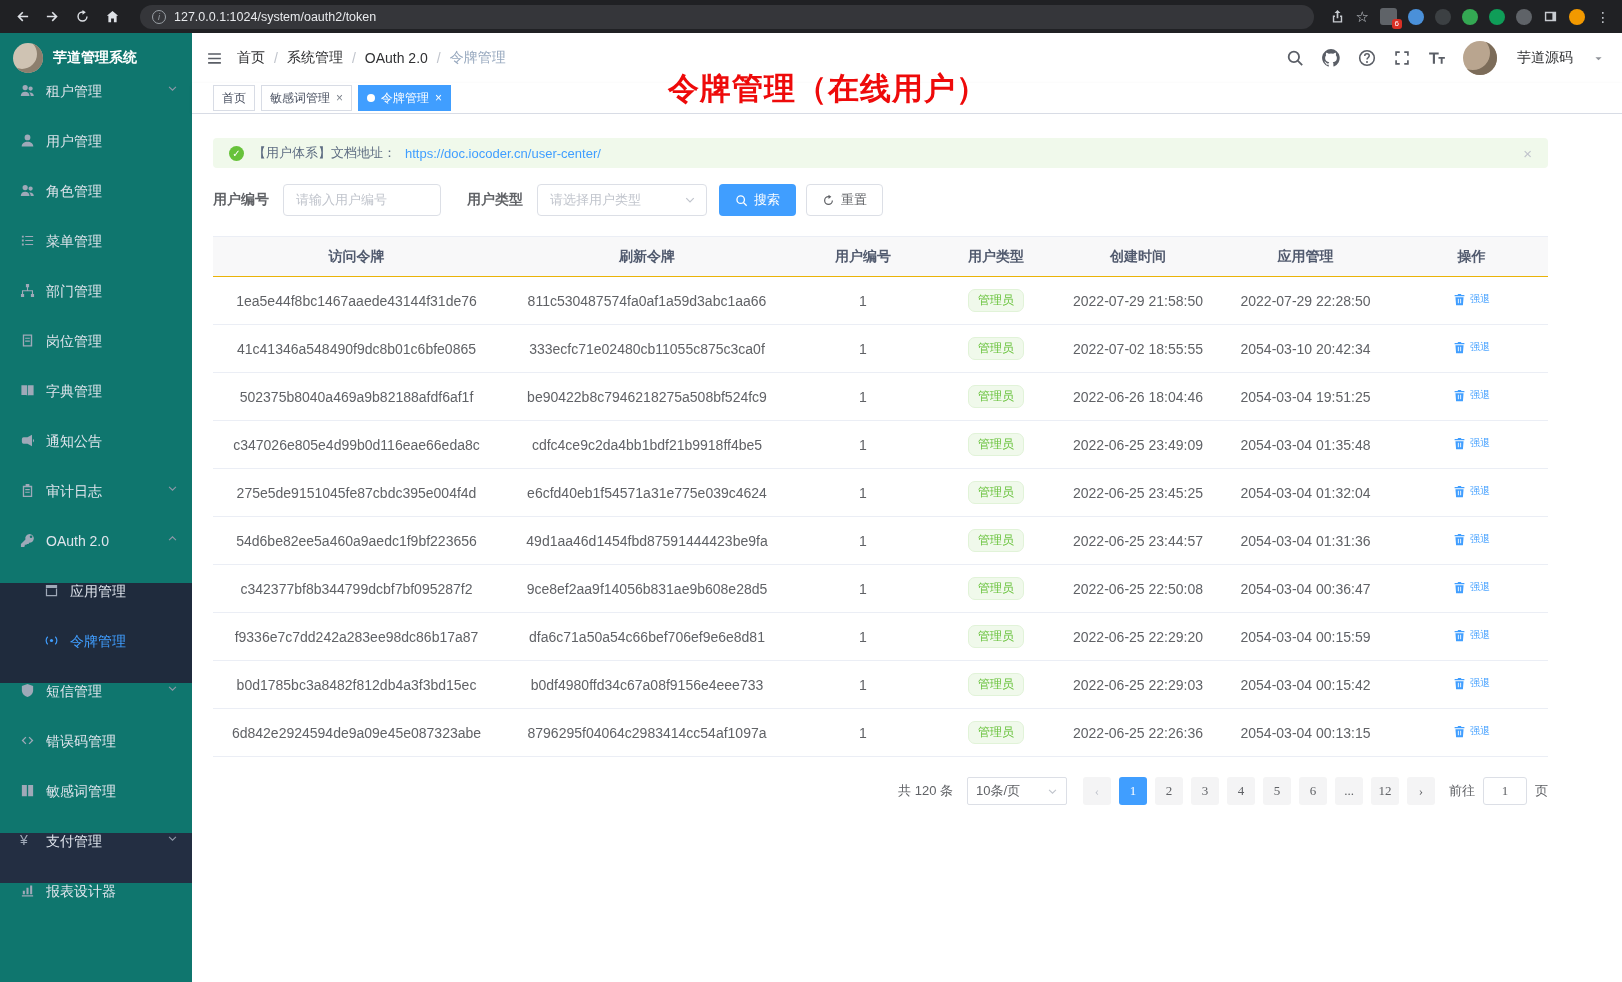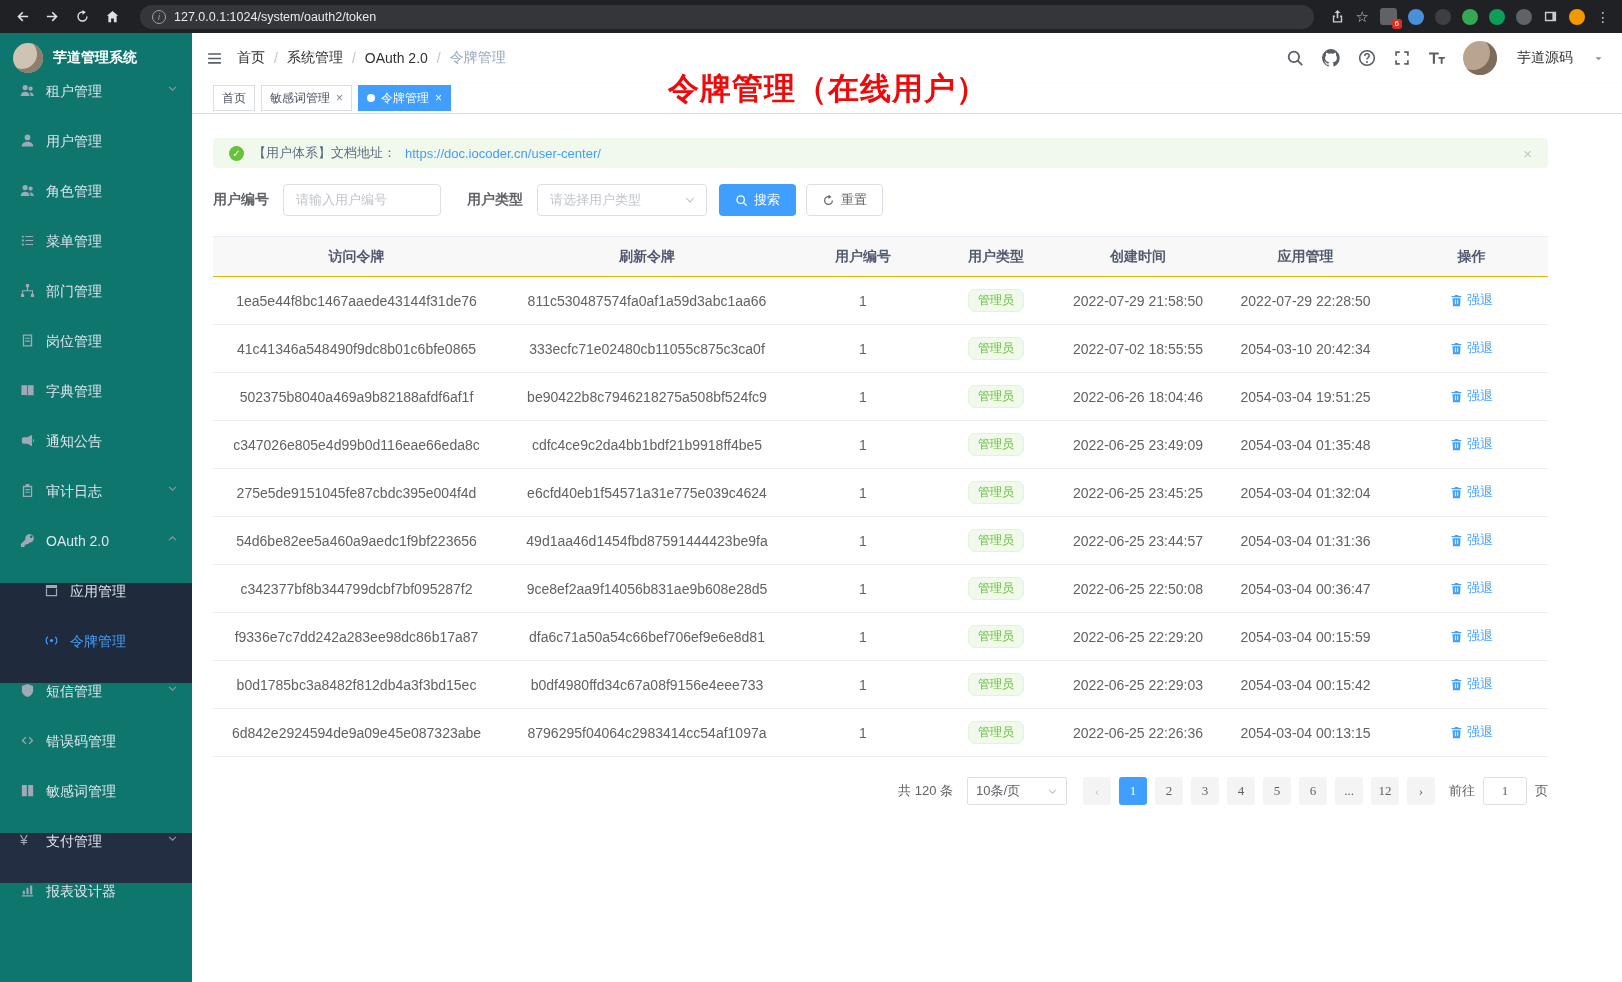--- a/index.html
+++ b/index.html
@@ -87,21 +87,21 @@
   .f-select svg { width:12px; height:12px; color:#c0c4cc; }
   .btn { height:32px; border-radius:4px; padding:0 15px; font-size:13px; display:inline-flex; align-items:center; gap:6px; cursor:pointer; border:1px solid transparent; background:none; }
   .btn svg { width:13px; height:13px; fill:currentColor; }
   .btn-primary { background:#409eff; color:#fff; margin-left:12px; }
   .btn-plain { background:#fff; border-color:#dcdfe6; color:#606266; margin-left:10px; }
 
   table { width:100%; border-collapse:collapse; table-layout:fixed; font-size:14px; color:#606266; }
   thead th { background:#f8f8f9; height:40px; font-weight:600; color:#515a6e; border-bottom:1px solid #eab308; border-top:1px solid #ebeef5; text-align:center; }
   tbody td { height:48px; border-bottom:1px solid #ebeef5; text-align:center; overflow:hidden; white-space:nowrap; text-overflow:ellipsis; }
   .tag-success { display:inline-block; background:#f0f9eb; border:1px solid #e1f3d8; color:#67c23a; font-size:12px; padding:2px 9px; border-radius:7px; line-height:1.4; }
-  .op-link { color:#409eff; font-size:13px; display:inline-flex; gap:4px; align-items:center; cursor:pointer; }
+  .op-link { color:#409eff; font-size:10px; display:inline-flex; gap:4px; align-items:center; cursor:pointer; }
   .op-link svg { width:13px; height:13px; fill:currentColor; }
 
   .pagination { display:flex; align-items:center; justify-content:flex-end; gap:8px; margin-top:20px; font-size:13px; color:#606266; }
   .pg-total { margin-right:6px; white-space:nowrap; }
   .pg-size { width:100px; height:28px; border:1px solid #dcdfe6; border-radius:2px; display:flex; align-items:center; justify-content:space-between; padding:0 8px; color:#606266; cursor:pointer; margin-right:8px; }
   .pg-size svg { width:11px; height:11px; color:#c0c4cc; }
   .pg-btn { min-width:28px; height:28px; background:#f4f4f5; border:none; border-radius:3px; display:flex; align-items:center; justify-content:center; color:#606266; font-size:13px; cursor:pointer; padding:0 5px; }
   .pg-btn.active { background:#409eff; color:#fff; }
   .pg-btn.disabled { color:#c0c4cc; }
   .pg-goto-label { margin-left:6px; white-space:nowrap; }

